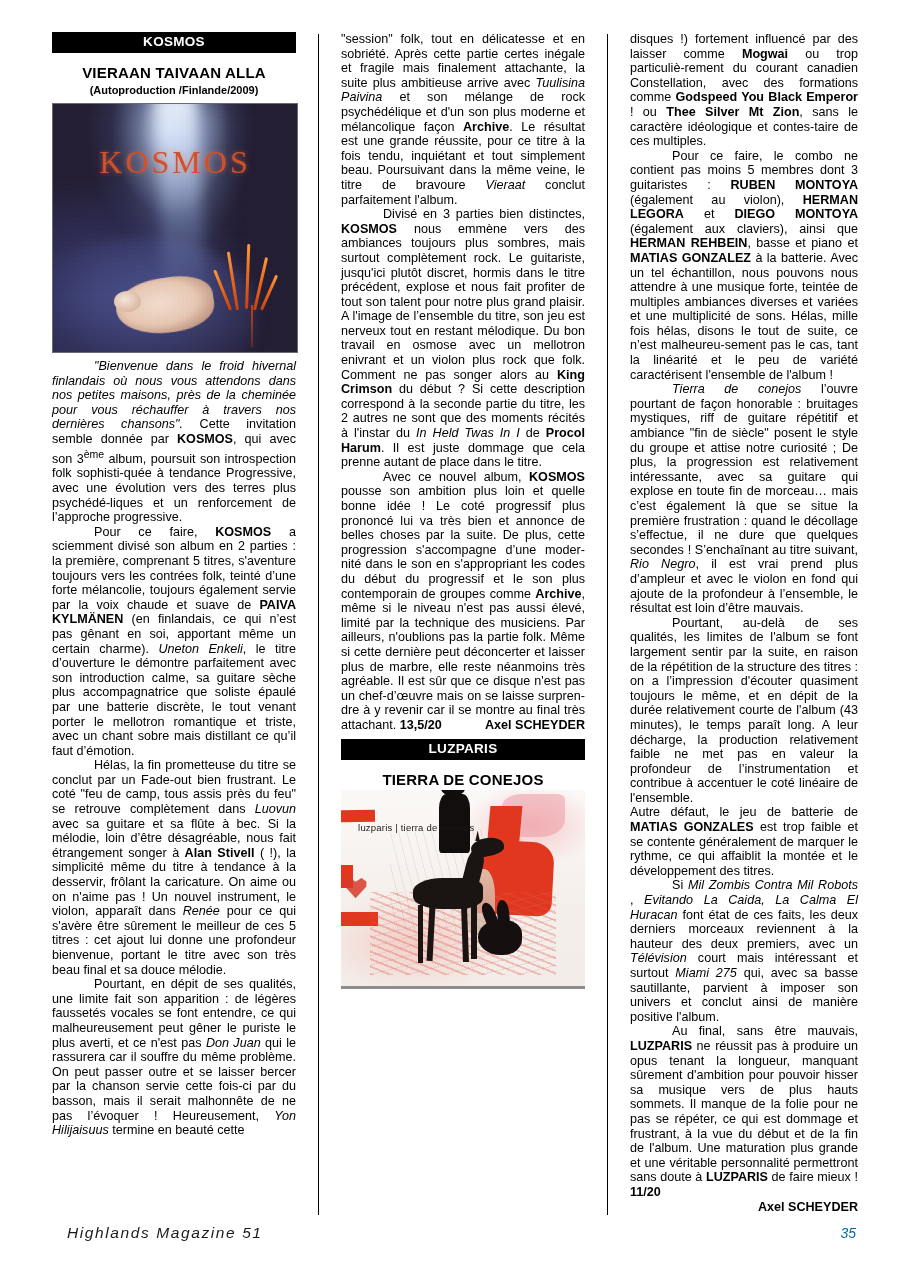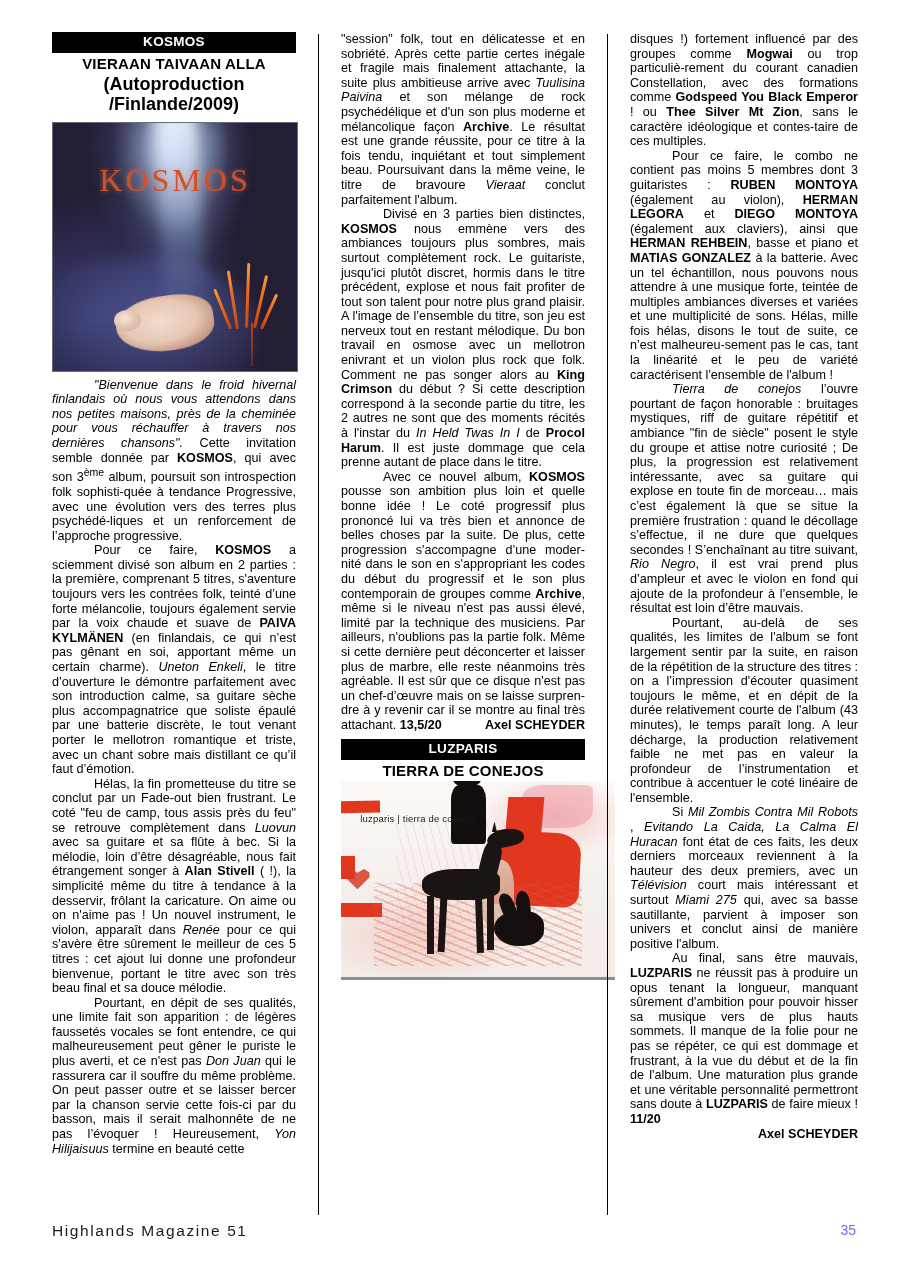--- a/index.html
+++ b/index.html
@@ -62,27 +62,27 @@
     font-size: 13.5px;
     letter-spacing: 0.3px;
     padding: 3px 0 4px 0;
     line-height: 1.05;
   }
   .head-album {
     text-align: center;
     font-weight: bold;
     font-size: 15px;
     letter-spacing: 0.2px;
-    padding-top: 3px;
+    padding-top: 12px;
     line-height: 1.12;
   }
   .head-label {
     text-align: center;
     font-weight: bold;
-    font-size: 18px;
+    font-size: 11px;
     padding-top: 2px;
     padding-bottom: 5px;
     line-height: 1.1;
   }
 
   
   .body-text {
     font-size: 12.6px;
     line-height: 14.6px;
     text-align: justify;
@@ -217,21 +217,21 @@
     position: absolute; inset: 0;
     opacity: 0.16;
     background-image:
       repeating-linear-gradient(0deg, rgba(255,255,255,0.10) 0 1px, rgba(0,0,0,0) 1px 2px),
       repeating-linear-gradient(90deg, rgba(0,0,0,0.10) 0 1px, rgba(0,0,0,0) 1px 2px);
   }
 
   
   .cover-luz {
     position: relative;
-    width: 274px;
+    width: 244px;
     height: 196px;
     margin: 2px 0 6px 0;
     background: #0ea5e9;
     overflow: hidden;
     border-bottom: 3px solid #8d8d8d;
   }
   .l-wash {
     position: absolute; inset: 0;
     background:
       radial-gradient(ellipse 40% 30% at 78% 18%, rgba(236,120,130,0.35), rgba(255,255,255,0) 70%),
@@ -372,36 +372,37 @@
     top: 16%;
     font-size: 9.5px;
     color: #1c1a19;
     letter-spacing: 0.2px;
     white-space: nowrap;
   }
 
   
   .footer {
     position: absolute;
-    left: 52px;
+    left: 67px;
     right: 44px;
     bottom: 30px;
     height: 22px;
     display: flex;
-    align-items: flex-start;
+    align-items: center;
     justify-content: space-between;
+    font-style: italic;
   }
   .footer-left {
     font-size: 15.5px;
     letter-spacing: 1.6px;
     color: #1a1a1a;
   }
   .footer-right {
     font-size: 14px;
-    color: #8b5cf6;
+    color: #0369a1;
   }
 </style>
 </head>
 <body>
 
 <div class="page">
 
   <div class="columns">
 
     <div class="col">
@@ -489,28 +490,29 @@
       </div>
 
     </div>
 
     <div class="col-gap">
       <div class="rule"></div>
     </div>
 
     <div class="col">
       <div class="body-text">
-        <p class="noindent"><span>disques !) fortement influencé par des groupes comme </span><b>Mogwai</b><span> ou trop particuliè-rement du courant canadien Constellation, avec des formations comme </span><b>Godspeed You Black Emperor</b><span> ! ou </span><b>Thee Silver Mt Zion</b><span>, sans le caractère idéologique et contes-taire de ces multiples.</span></p>
+        <p class="noindent"><span>disques !) fortement influencé par des laisser comme </span><b>Mogwai</b><span> ou trop particuliè-rement du courant canadien Constellation, avec des formations comme </span><b>Godspeed You Black Emperor</b><span> ! ou </span><b>Thee Silver Mt Zion</b><span>, sans le caractère idéologique et contes-taire de ces multiples.</span></p>
 
         <p><span>Pour ce faire, le combo ne contient pas moins 5 membres dont 3 guitaristes : </span><b>RUBEN MONTOYA</b><span> (également au violon), </span><b>HERMAN LEGORA</b><span> et </span><b>DIEGO MONTOYA</b><span> (également aux claviers), ainsi que </span><b>HERMAN REHBEIN</b><span>, basse et piano et </span><b>MATIAS GONZALEZ</b><span> à la batterie. Avec un tel échantillon, nous pouvons nous attendre à une musique forte, teintée de multiples ambiances diverses et variées et une multiplicité de sons. Hélas, mille fois hélas, disons le tout de suite, ce n’est malheureu-sement pas le cas, tant la linéarité et le peu de variété caractérisent l'ensemble de l'album !</span></p>
 
         <p><i>Tierra de conejos</i><span> l’ouvre pourtant de façon honorable : bruitages mystiques, riff de guitare répétitif et ambiance "fin de siècle" posent le style du groupe et attise notre curiosité ; De plus, la progression est relativement intéressante, avec sa guitare qui explose en toute fin de morceau… mais c’est également là que se situe la première frustration : quand le décollage s’effectue, il ne dure que quelques secondes ! S’enchaînant au titre suivant, </span><i>Rio Negro</i><span>, il est vrai prend plus d’ampleur et avec le violon en fond qui ajoute de la profondeur à l’ensemble, le résultat est loin d’être mauvais.</span></p>
 
         <p><span>Pourtant, au-delà de ses qualités, les limites de l'album se font largement sentir par la suite, en raison de la répétition de la structure des titres : on a l’impression d'écouter quasiment toujours le même, et en dépit de la durée relativement courte de l'album (43 minutes), le temps paraît long. A leur décharge, la production relativement faible ne met pas en valeur la profondeur de l’instrumentation et contribue à accentuer le coté linéaire de l'ensemble.</span></p>
 
+        <p class="noindent"><span>Autre défaut, le jeu de batterie de </span><b>MATIAS GONZALES</b><span> est trop faible et se contente généralement de marquer le rythme, ce qui affaiblit la montée et le développement des titres.</span></p>
 
         <p><span>Si </span><i>Mil Zombis Contra Mil Robots</i><span> , </span><i>Evitando La Caida, La Calma El Huracan</i><span>  font état de ces faits, les deux derniers morceaux reviennent à la hauteur des deux premiers, avec un </span><i>Télévision</i><span> court mais intéressant et surtout </span><i>Miami 275</i><span> qui, avec sa basse sautillante, parvient à imposer son univers et conclut ainsi de manière positive l'album.</span></p>
 
         <p><span>Au final, sans être mauvais, </span><b>LUZPARIS</b><span> ne réussit pas à produire un opus tenant la longueur, manquant sûrement d'ambition pour pouvoir hisser sa musique vers de plus hauts sommets. Il manque de la folie pour ne pas se répéter, ce qui est dommage et frustrant, à la vue du début et de la fin de l'album. Une maturation plus grande et une véritable personnalité permettront sans doute à </span><b>LUZPARIS</b><span> de faire mieux ! </span><b>11/20</b></p>
 
         <p class="noindent sig">Axel SCHEYDER</p>
       </div>
     </div>
 
   </div>

